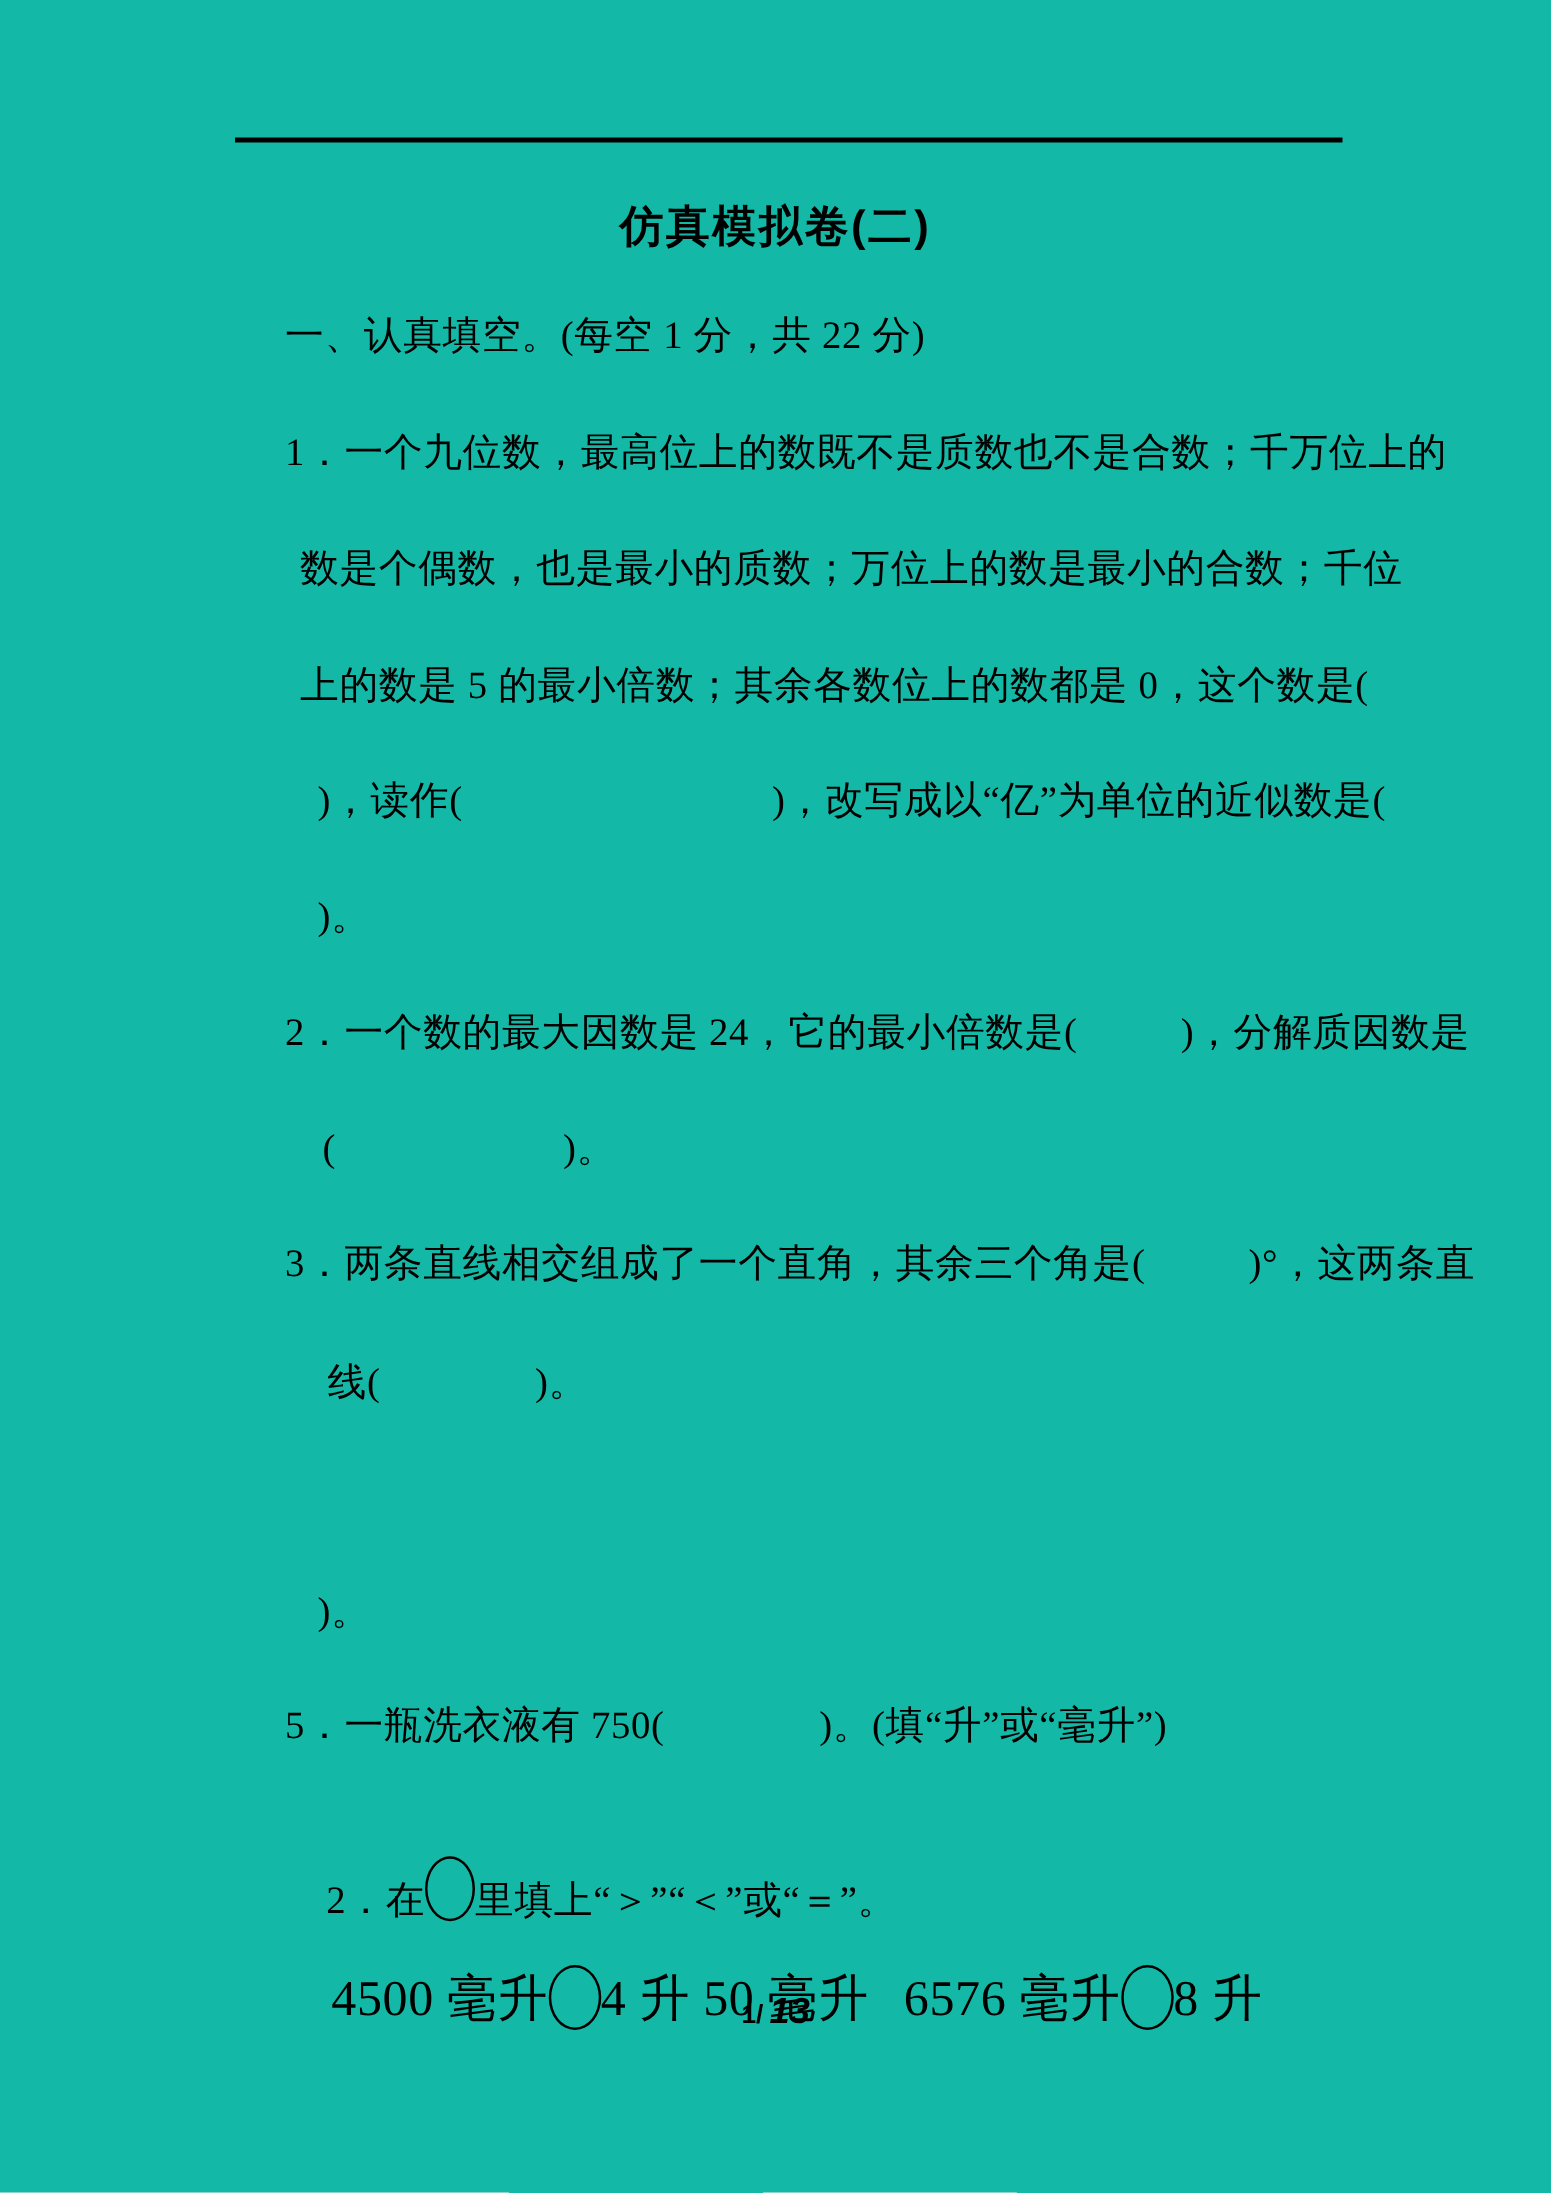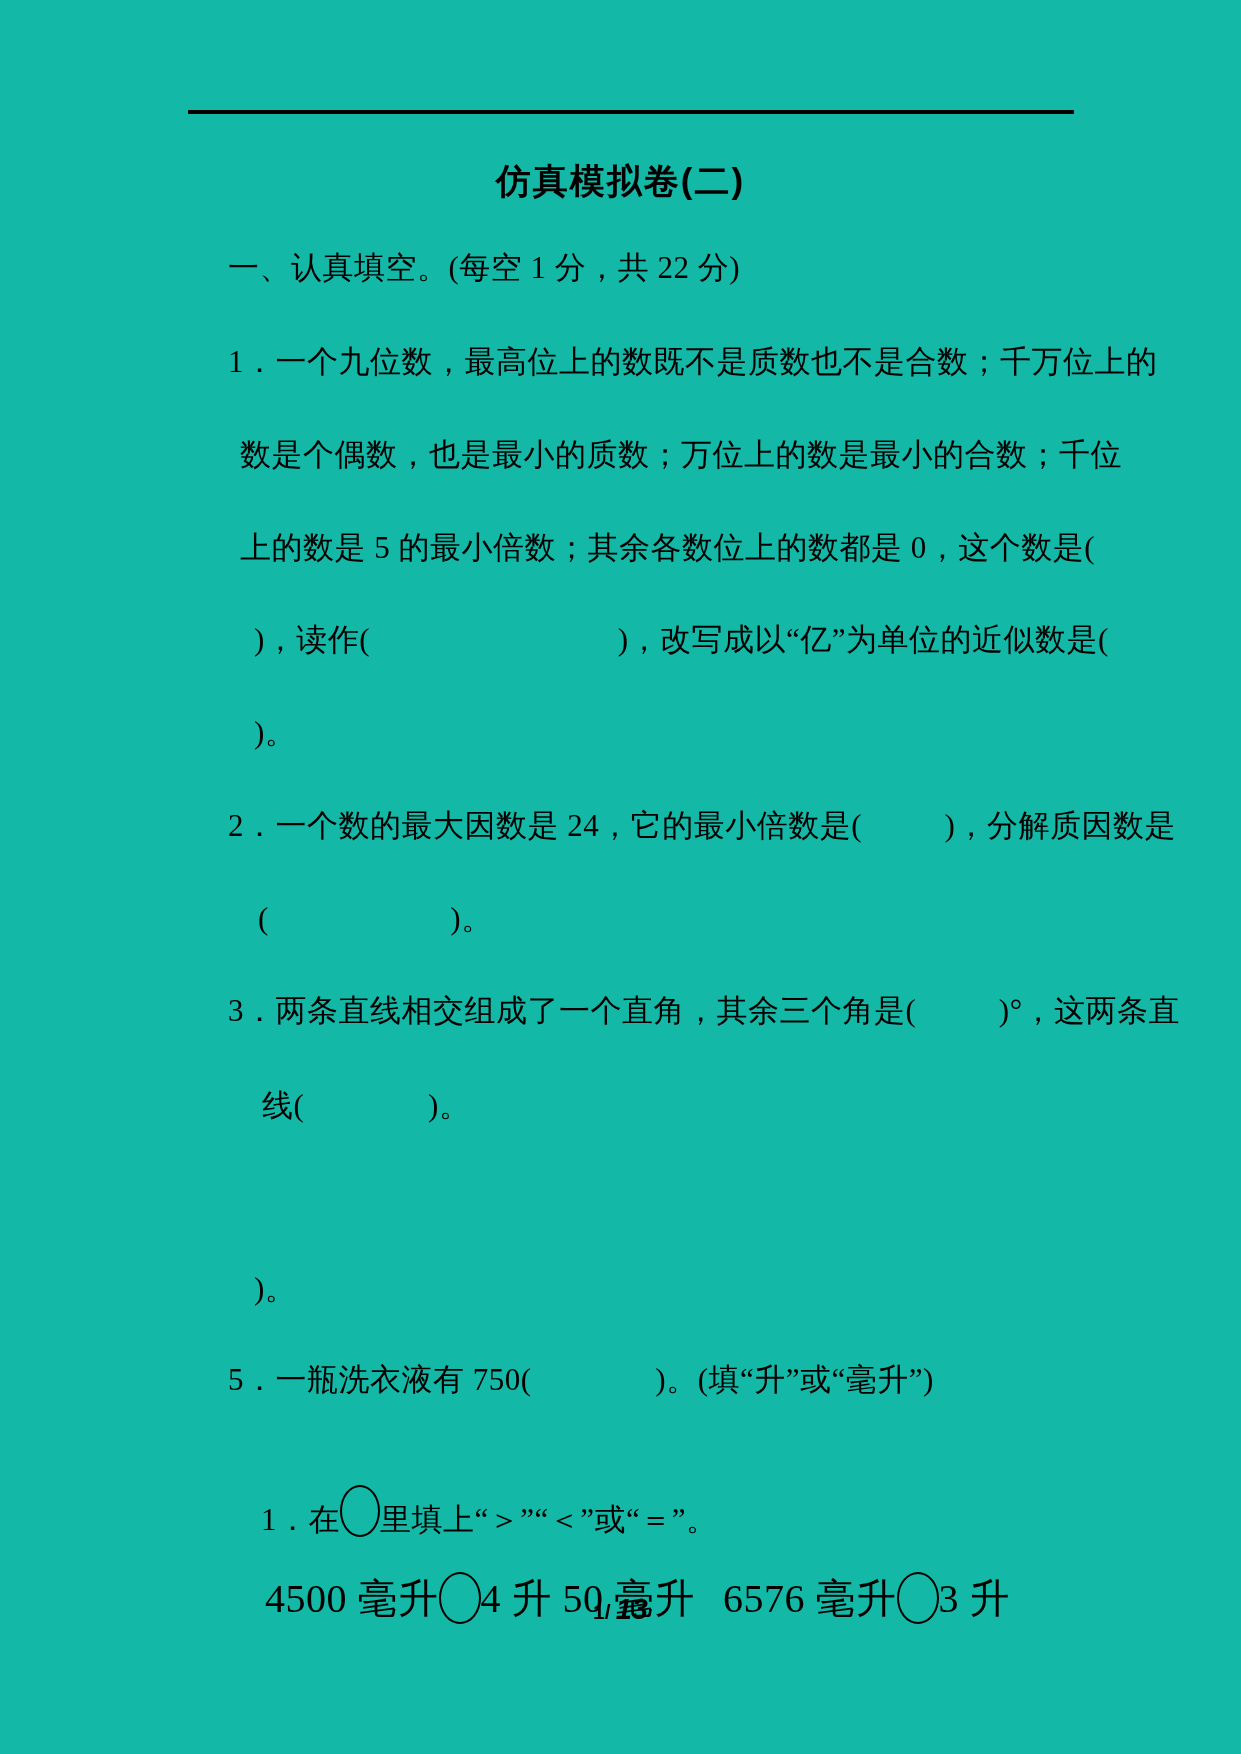--- a/index.html
+++ b/index.html
@@ -113,29 +113,29 @@
   <div class="line" style="left:218px; top:898px;">(                      )。</div>
 
   <div class="line" style="left:188px; top:990px;">3．两条直线相交组成了一个直角，其余三个角是(          )°，这两条直</div>
   <div class="line" style="left:222px; top:1085px;">线(               )。</div>
 
   <div class="line" style="left:214px; top:1268px;">)。</div>
 
   <div class="line" style="left:188px; top:1359px;">5．一瓶洗衣液有 750(               )。(填“升”或“毫升”)</div>
 
   <div class="line" style="left:188px; top:1443px;">
-    <span>1．在</span><span class="circle"></span><span>里填上“＞”“＜”或“＝”。</span>
+    <span>2．在</span><span class="circle"></span><span>里填上“＞”“＜”或“＝”。</span>
   </div>
 
   <div class="vrow">
     <span class="vitem" style="left:202px;">
       <span>4500 毫升</span><span class="circle in-row"></span><span>4 升 50 毫升</span>
     </span>
     <span class="vitem" style="left:660px;">
-      <span>6576 毫升</span><span class="circle in-row"></span><span>3 升</span>
+      <span>6576 毫升</span><span class="circle in-row"></span><span>8 升</span>
     </span>
   </div>
 
   <div class="footer">
     <span class="cur">1/</span><span class="tot">13</span>
   </div>
 
 </div>
 
 </body></html>

